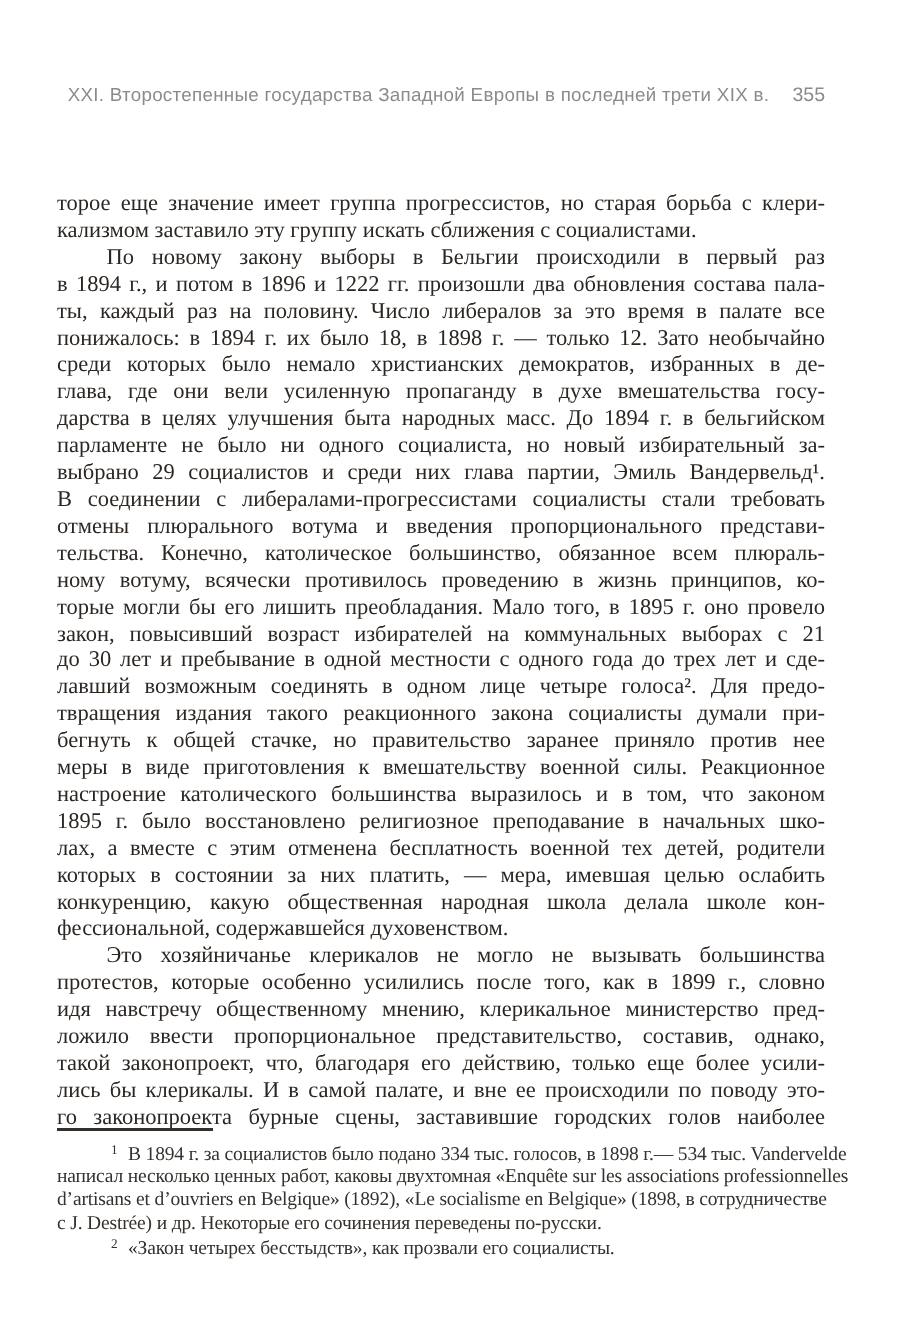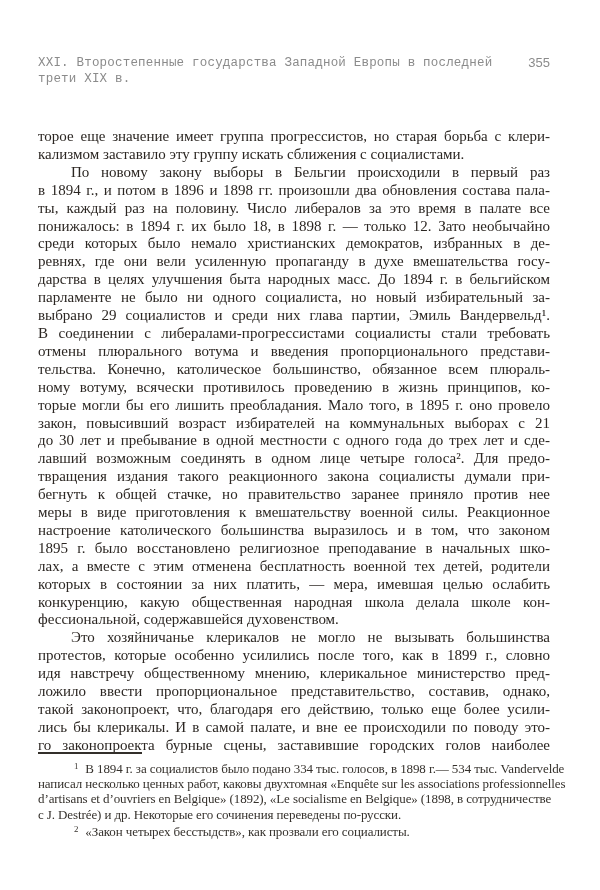--- a/index.html
+++ b/index.html
@@ -18,24 +18,23 @@
     left: 38px;
     width: 512px;
     height: 16px;
     font-family: "Liberation Sans", sans-serif;
     font-size: 12.5px;
     line-height: 16px;
     color: var(--header-text, #8b8b8b);
   }
   .rh-title {
     display: block;
-    text-align: left;
+    text-align: center;
     letter-spacing: 0.2px;
     padding-right: 30px;
-    font-family: Liberation Mono, monospace;
   }
   .rh-page {
     position: absolute;
     right: 0;
     top: 0;
     font-size: 13px;
   }
   .body-text {
     position: absolute;
     top: 80px;
@@ -86,25 +85,25 @@
     <span class="rh-title">XXI. Второстепенные государства Западной Европы в последней трети XIX в.</span>
     <span class="rh-page">355</span>
   </div>
   <div class="body-text">
       <div class="para">
         <div class="line">торое еще значение имеет группа прогрессистов, но старая борьба с клери-</div>
         <div class="line end">кализмом заставило эту группу искать сближения с социалистами.</div>
       </div>
       <div class="para">
         <div class="line ind">По новому закону выборы в Бельгии происходили в первый раз</div>
-        <div class="line">в 1894 г., и потом в 1896 и 1898 гг. произошли два обновления состава пала-</div>
+        <div class="line">в 1894 г., и потом в 1896 и 1222 гг. произошли два обновления состава пала-</div>
         <div class="line">ты, каждый раз на половину. Число либералов за это время в палате все</div>
         <div class="line">понижалось: в 1894 г. их было 18, в 1898 г. — только 12. Зато необычайно</div>
         <div class="line">среди которых было немало христианских демократов, избранных в де-</div>
-        <div class="line">ревнях, где они вели усиленную пропаганду в духе вмешательства госу-</div>
+        <div class="line">глава, где они вели усиленную пропаганду в духе вмешательства госу-</div>
         <div class="line">дарства в целях улучшения быта народных масс. До 1894 г. в бельгийском</div>
         <div class="line">парламенте не было ни одного социалиста, но новый избирательный за-</div>
         <div class="line">выбрано 29 социалистов и среди них глава партии, Эмиль Вандервельд¹.</div>
         <div class="line">В соединении с либералами-прогрессистами социалисты стали требовать</div>
         <div class="line">отмены плюрального вотума и введения пропорционального представи-</div>
         <div class="line">тельства. Конечно, католическое большинство, обязанное всем плюраль-</div>
         <div class="line">ному вотуму, всячески противилось проведению в жизнь принципов, ко-</div>
         <div class="line">торые могли бы его лишить преобладания. Мало того, в 1895 г. оно провело</div>
         <div class="line">закон, повысивший возраст избирателей на коммунальных выборах с 21</div>
         <div class="line">до 30 лет и пребывание в одной местности с одного года до трех лет и сде-</div>

